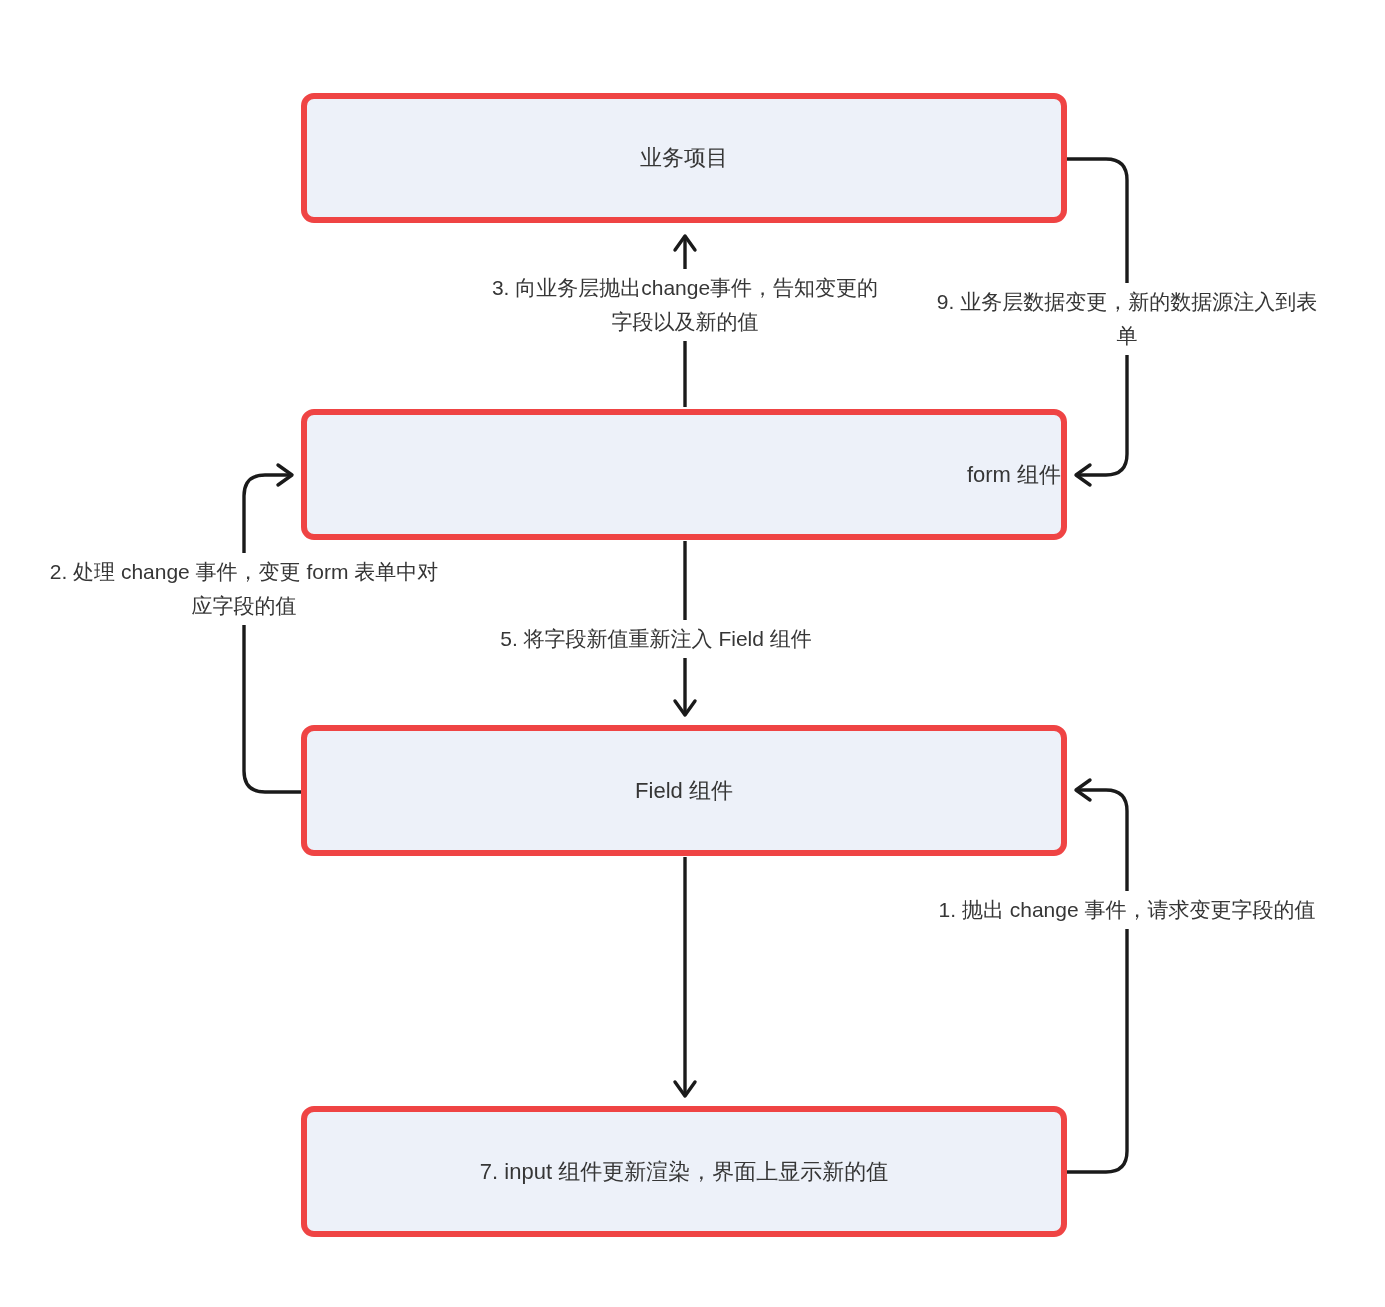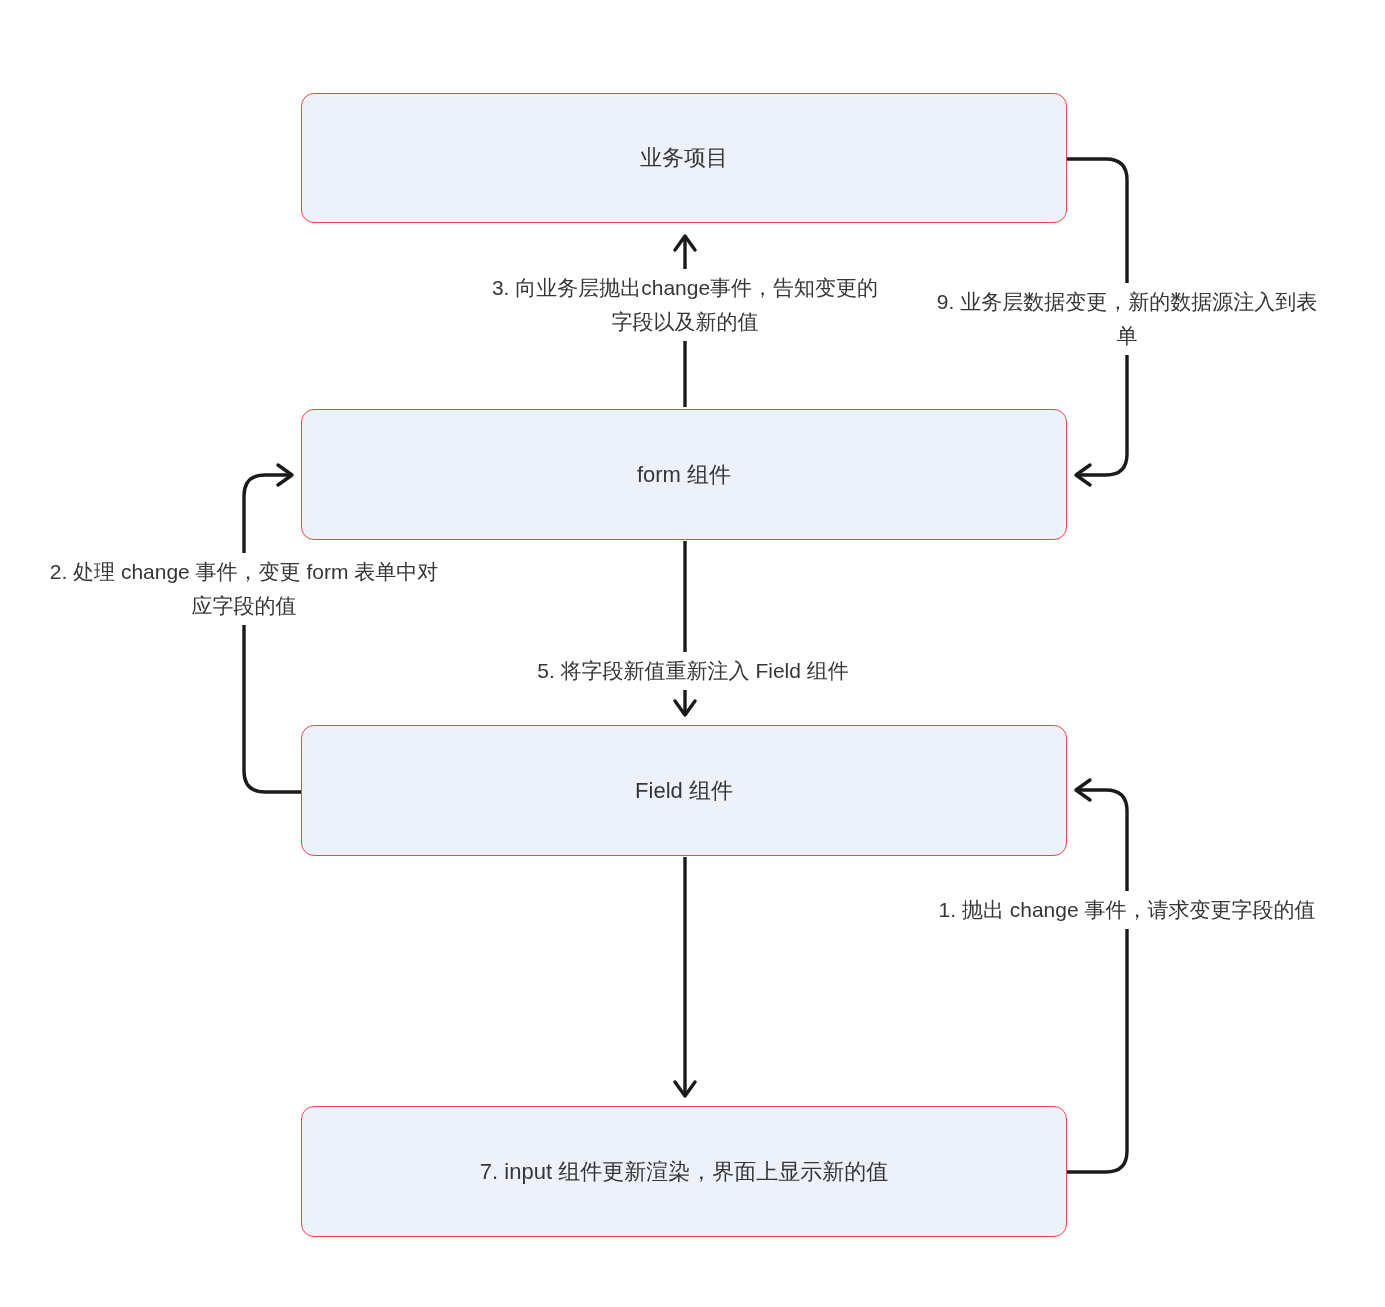--- a/index.html
+++ b/index.html
@@ -21,31 +21,31 @@
     top: 0;
     z-index: 1;
   }
   .node {
     position: absolute;
     left: 301px;
     width: 766px;
     height: 131px;
     box-sizing: border-box;
     background: #edf1f9;
-    border: 1px solid #ef4444;
+    border: 6px solid #ef4444;
     border-radius: 13px;
     display: flex;
     align-items: center;
     justify-content: center;
     font-size: 22px;
     color: #363636;
     z-index: 2;
   }
   .node-business { top: 93px; height: 130px; }
-  .node-form     { top: 409px; }
+  .node-form     { top: 409px; justify-content: flex-end; }
   .node-field    { top: 725px; }
   .node-input    { top: 1106px; }
   .edge-label {
     position: absolute;
     transform: translateX(-50%);
     background: #ffffff;
     color: #363636;
     font-size: 21px;
     line-height: 34px;
     text-align: center;
@@ -105,19 +105,19 @@
 
   <div class="edge-label" style="left:685px; top:269px; width:438px;">3. 向业务层抛出change事件，告知变更的
 字段以及新的值</div>
 
   <div class="edge-label" style="left:1127px; top:283px; width:400px;">9. 业务层数据变更，新的数据源注入到表
 单</div>
 
   <div class="edge-label" style="left:244px; top:553px; width:430px;">2. 处理 change 事件，变更 form 表单中对
 应字段的值</div>
 
-  <div class="edge-label single" style="left:693px; top:620px;margin-top:32px;">5. 将字段新值重新注入 Field 组件</div>
+  <div class="edge-label single" style="left:656px; top:620px;">5. 将字段新值重新注入 Field 组件</div>
 
 
   <div class="edge-label single" style="left:1127px; top:891px;">1. 抛出 change 事件，请求变更字段的值</div>
 
 
 </div>
 
 </body></html>

